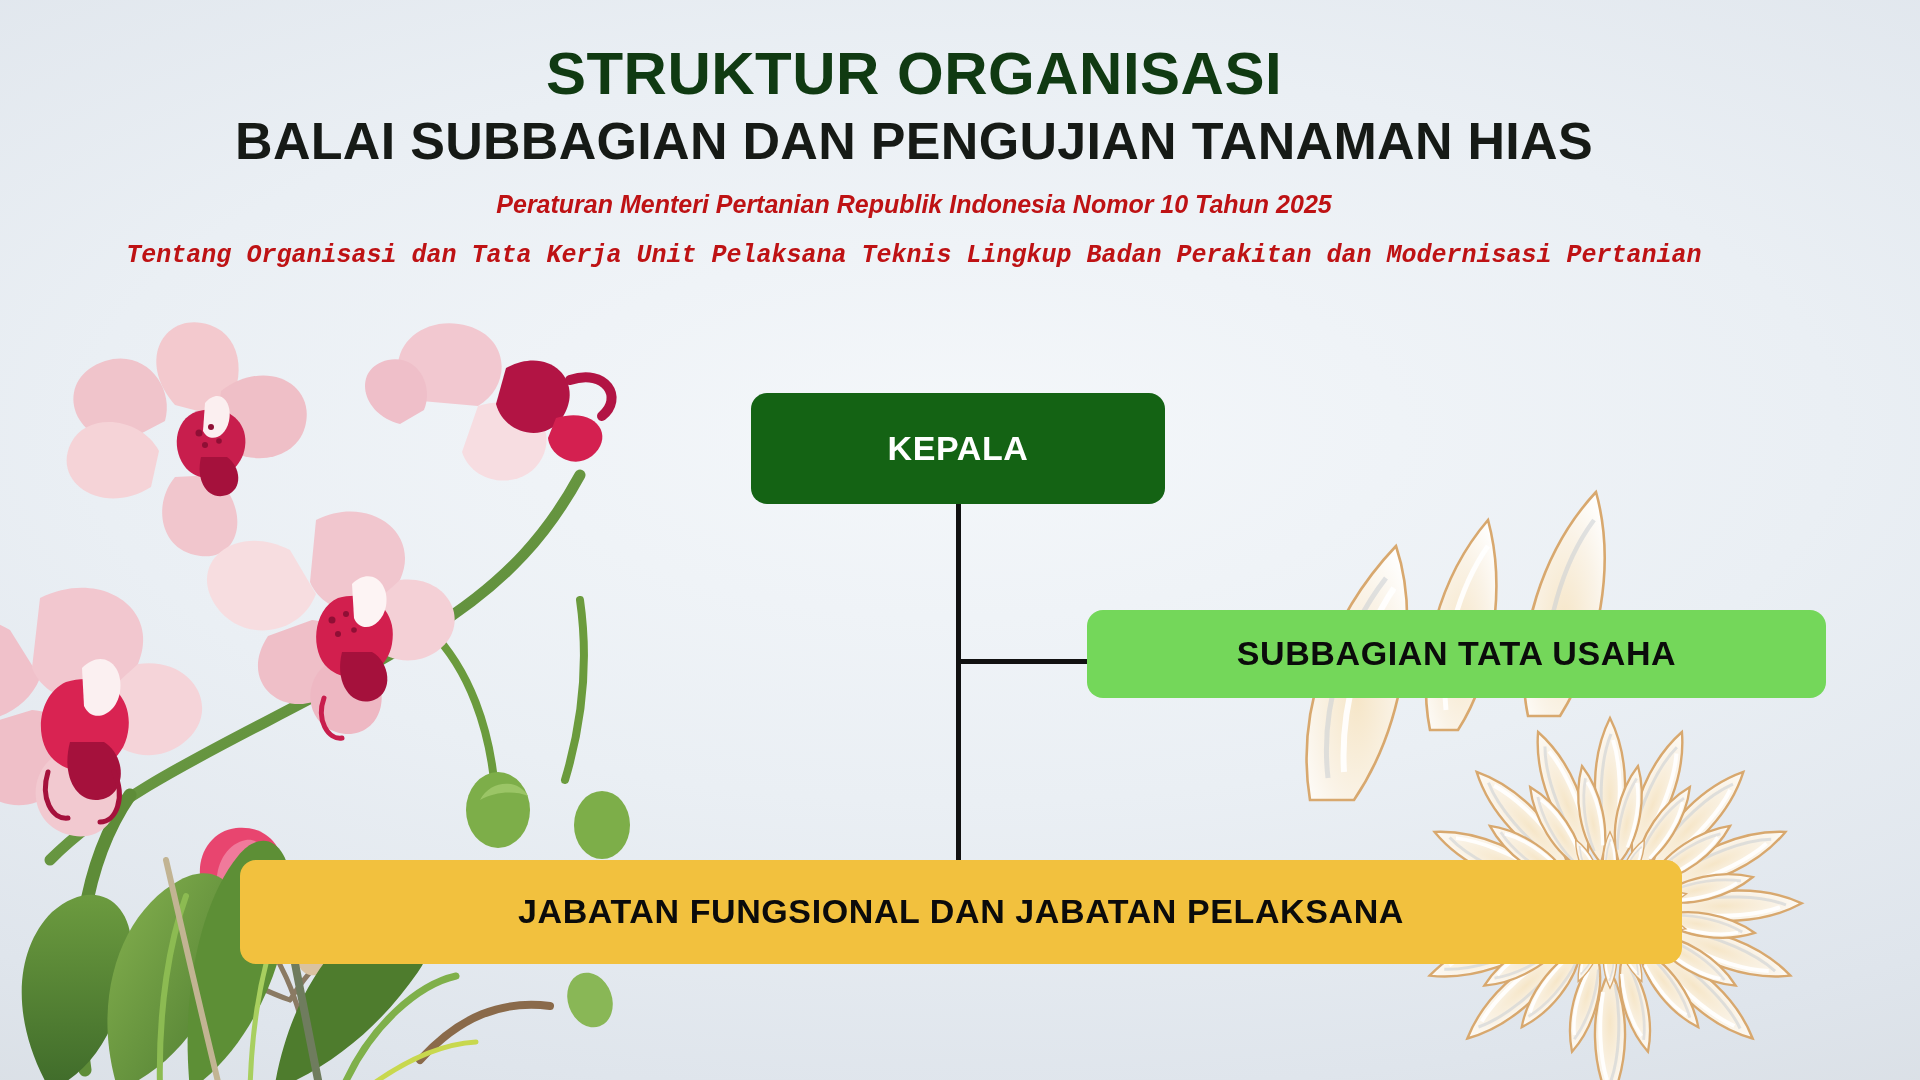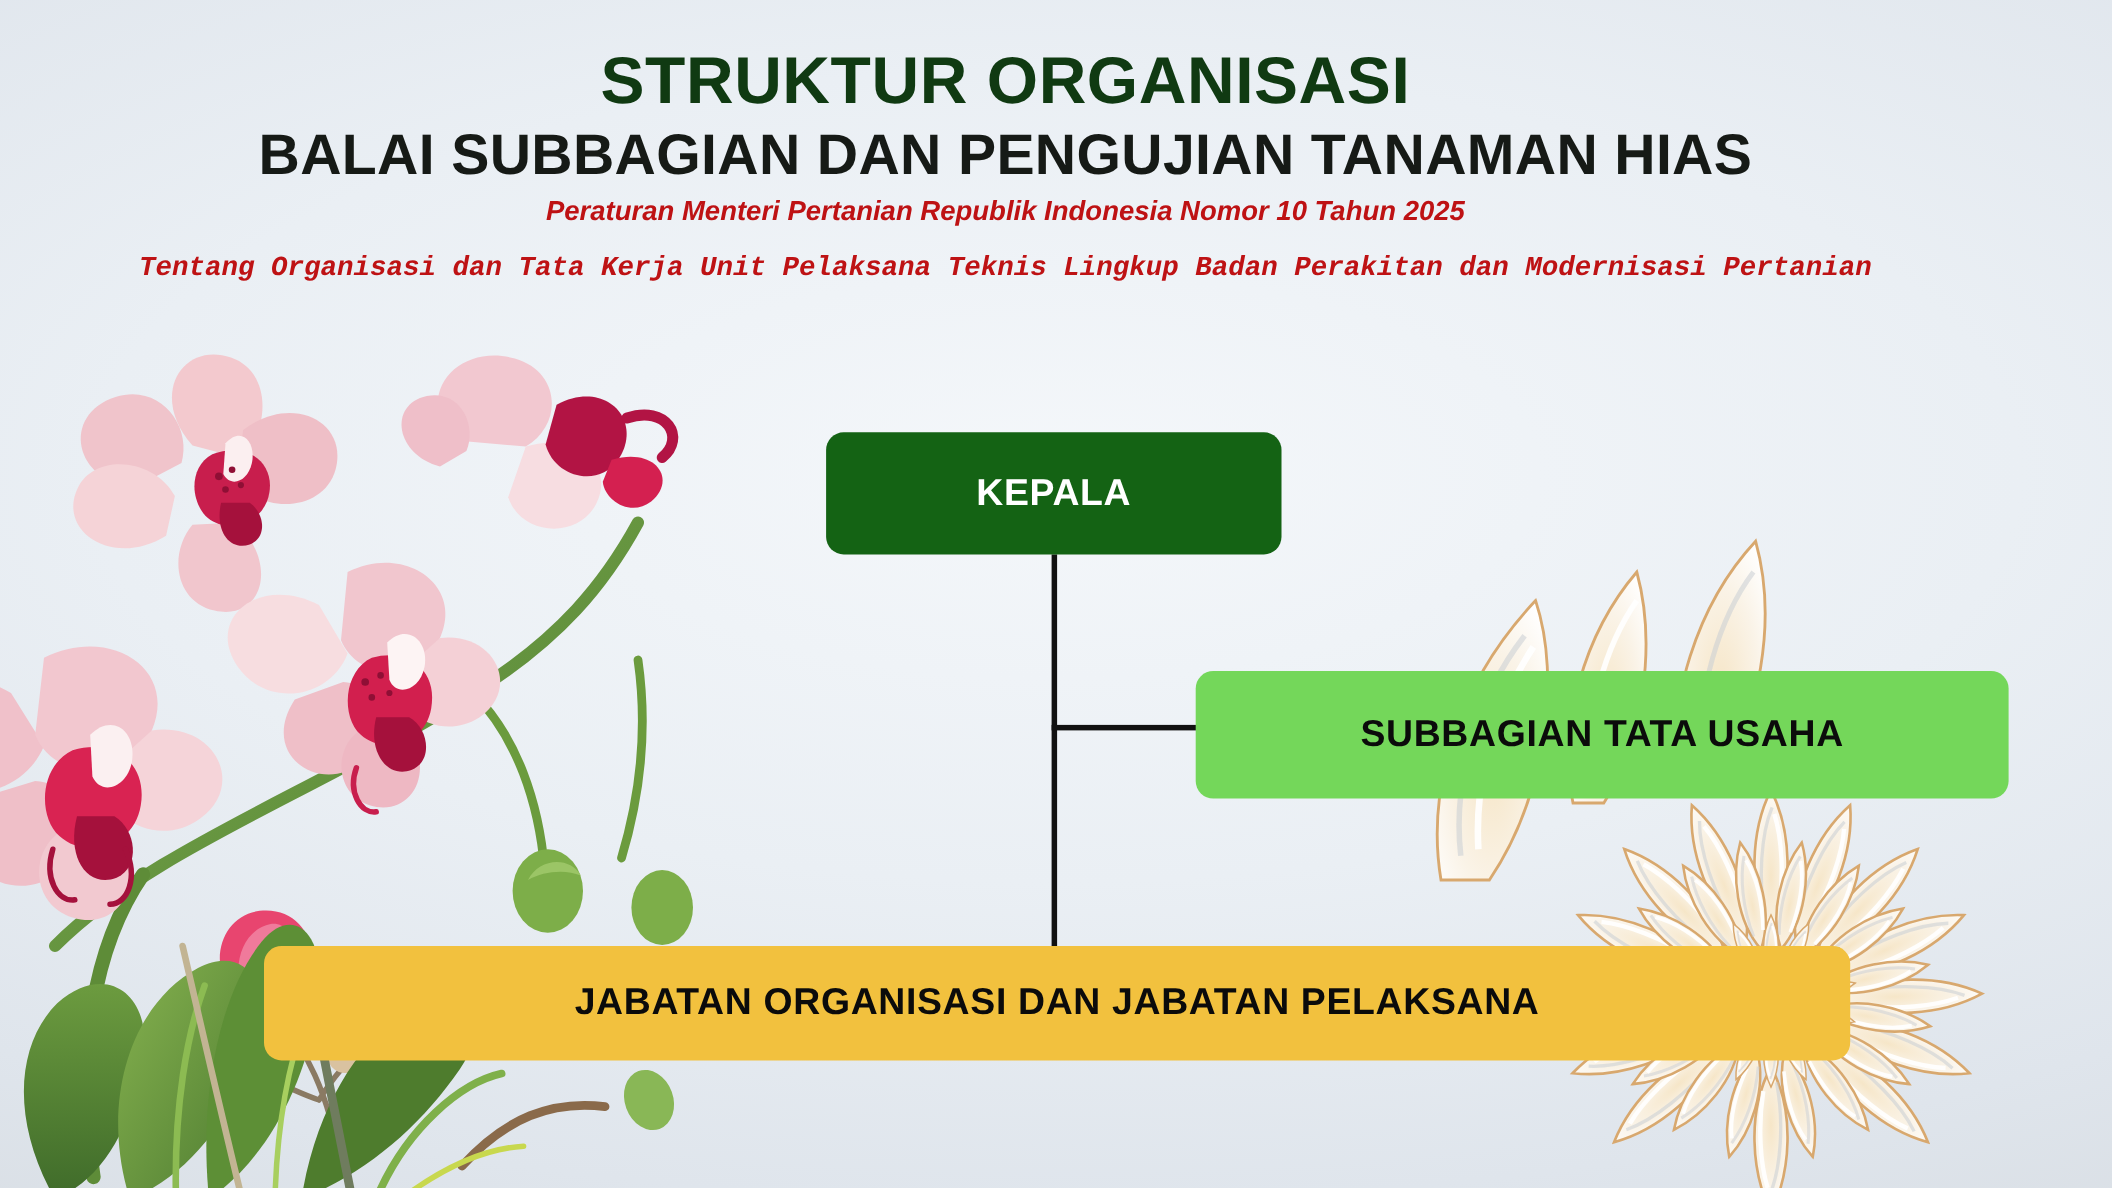--- a/index.html
+++ b/index.html
@@ -68,21 +68,21 @@
     white-space: nowrap;
   }
   .subtitle-line {
     font-size: 25px;
     font-weight: 700;
     font-style: italic;
     color: #BE1214;
     line-height: 1.32;
     white-space: nowrap;
   }
-  #subtitle-1 { margin-top: 6px; }
+  #subtitle-1 { margin-top: 18px; }
   #subtitle-2 { margin-top: 18px; font-family: Liberation Mono, monospace; }
 
   
   #chart {
     position: absolute;
     inset: 0;
     z-index: 6;
     margin-top: 48px;
   }
   .conn {
@@ -115,21 +115,21 @@
   }
   #node-kepala .node-label {
     color: #FFFFFF;
     font-size: 34px;
   }
 
   #node-subbagian {
     left: 1087px;
     top: 562px;
     width: 739px;
-    height: 116px;
+    height: 88px;
     background: #74D75A;
   }
   #node-subbagian .node-label {
     color: #0B0B0B;
     font-size: 34px;
   }
 
   #node-jabatan {
     left: 240px;
     top: 812px;
@@ -379,17 +379,17 @@
 
     <div class="node" id="node-kepala">
       <span class="node-label">KEPALA</span>
     </div>
 
     <div class="node" id="node-subbagian">
       <span class="node-label">SUBBAGIAN TATA USAHA</span>
     </div>
 
     <div class="node" id="node-jabatan">
-      <span class="node-label">JABATAN ORGANISASI DAN JABATAN PELAKSANA</span>
+      <span class="node-label">JABATAN FUNGSIONAL DAN JABATAN PELAKSANA</span>
     </div>
 
   </div>
 </div>
 
 </body></html>

